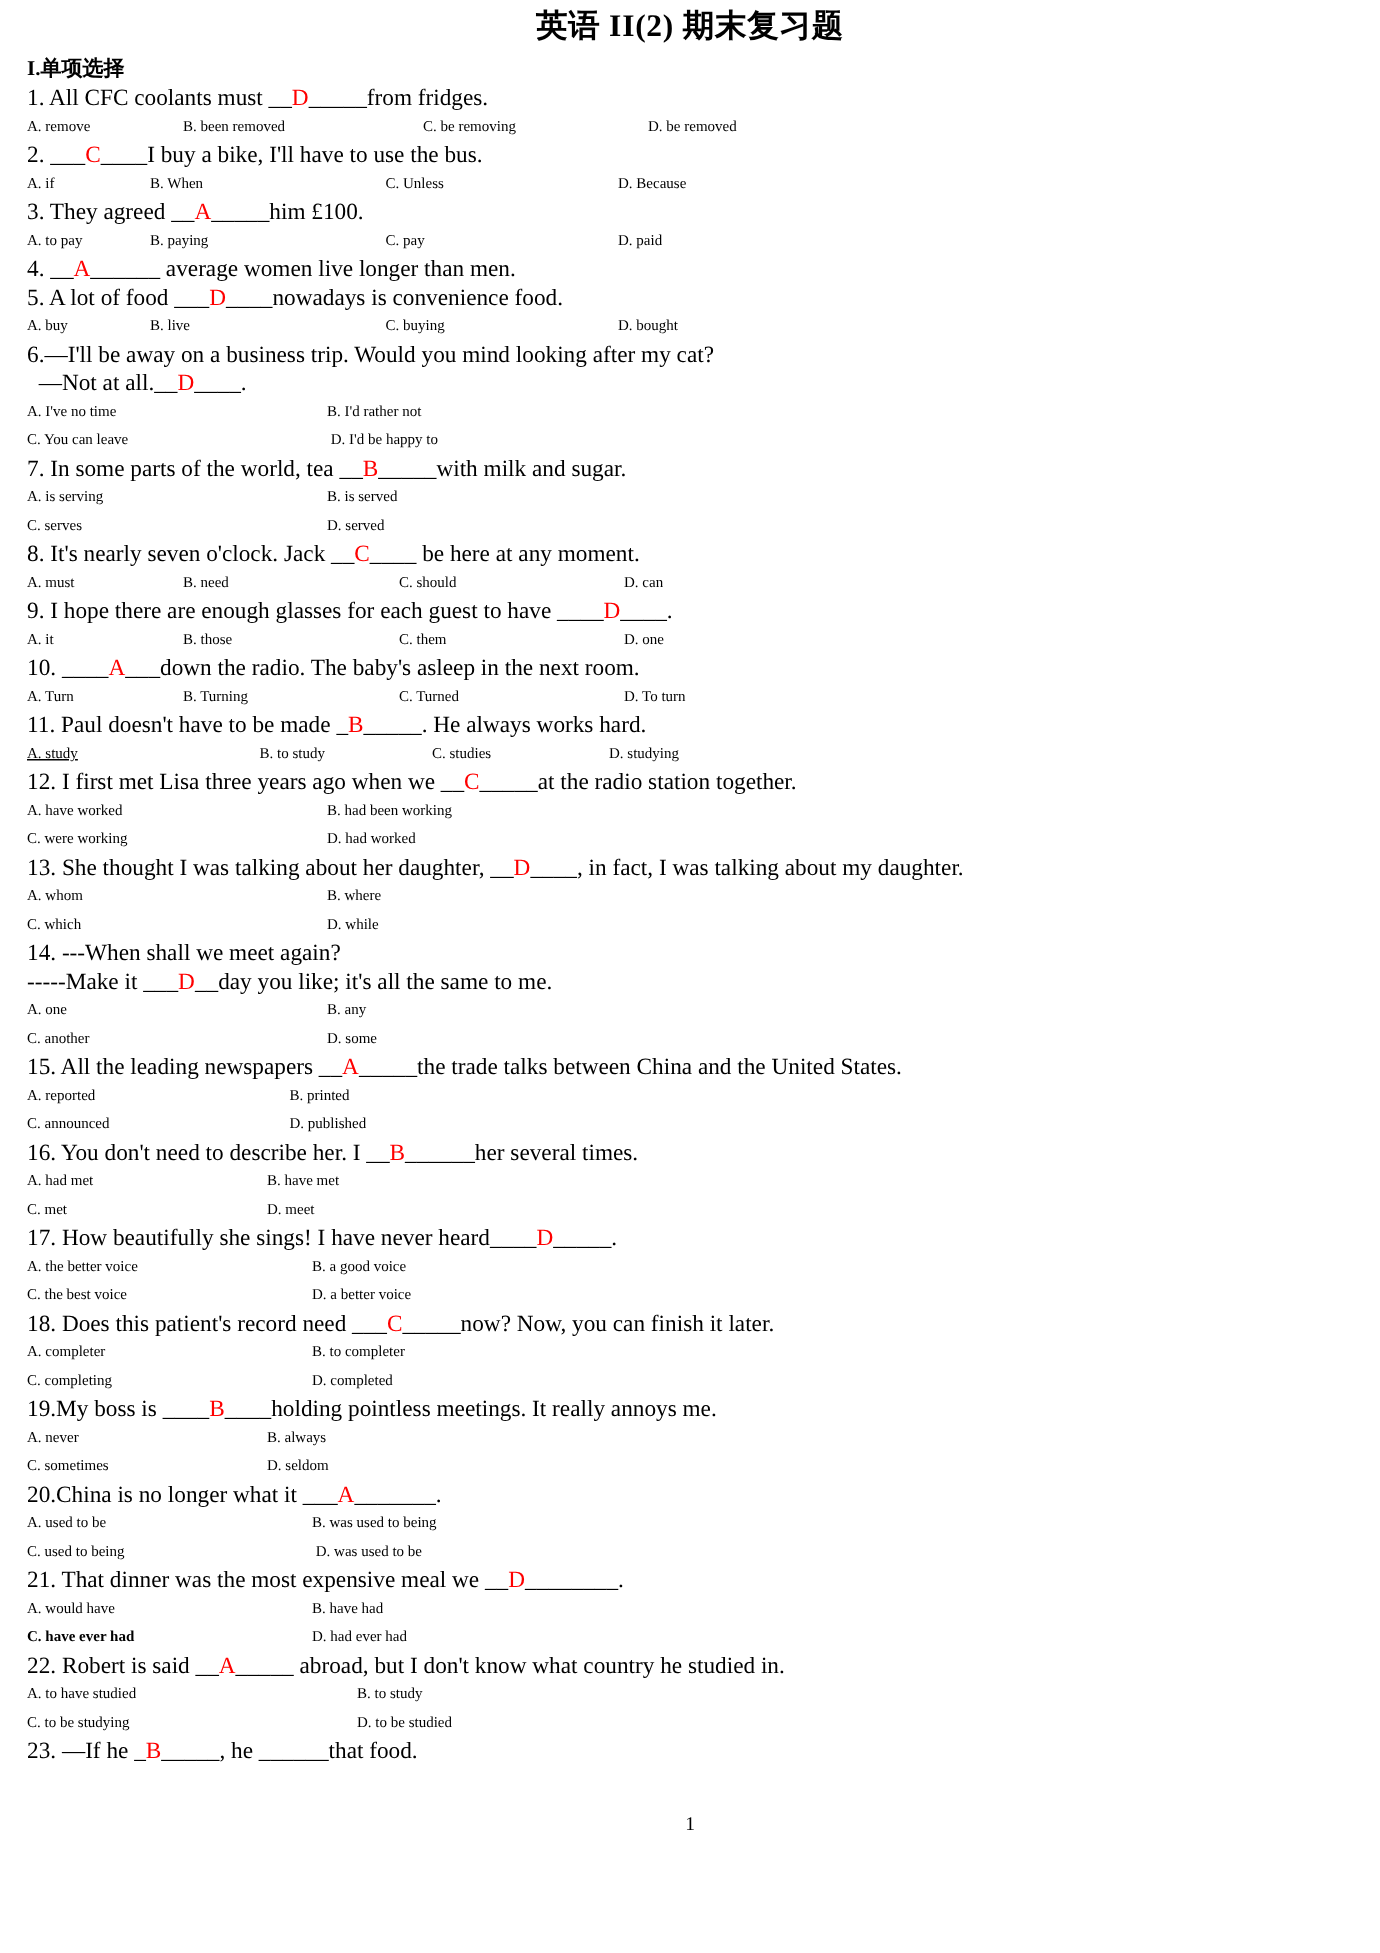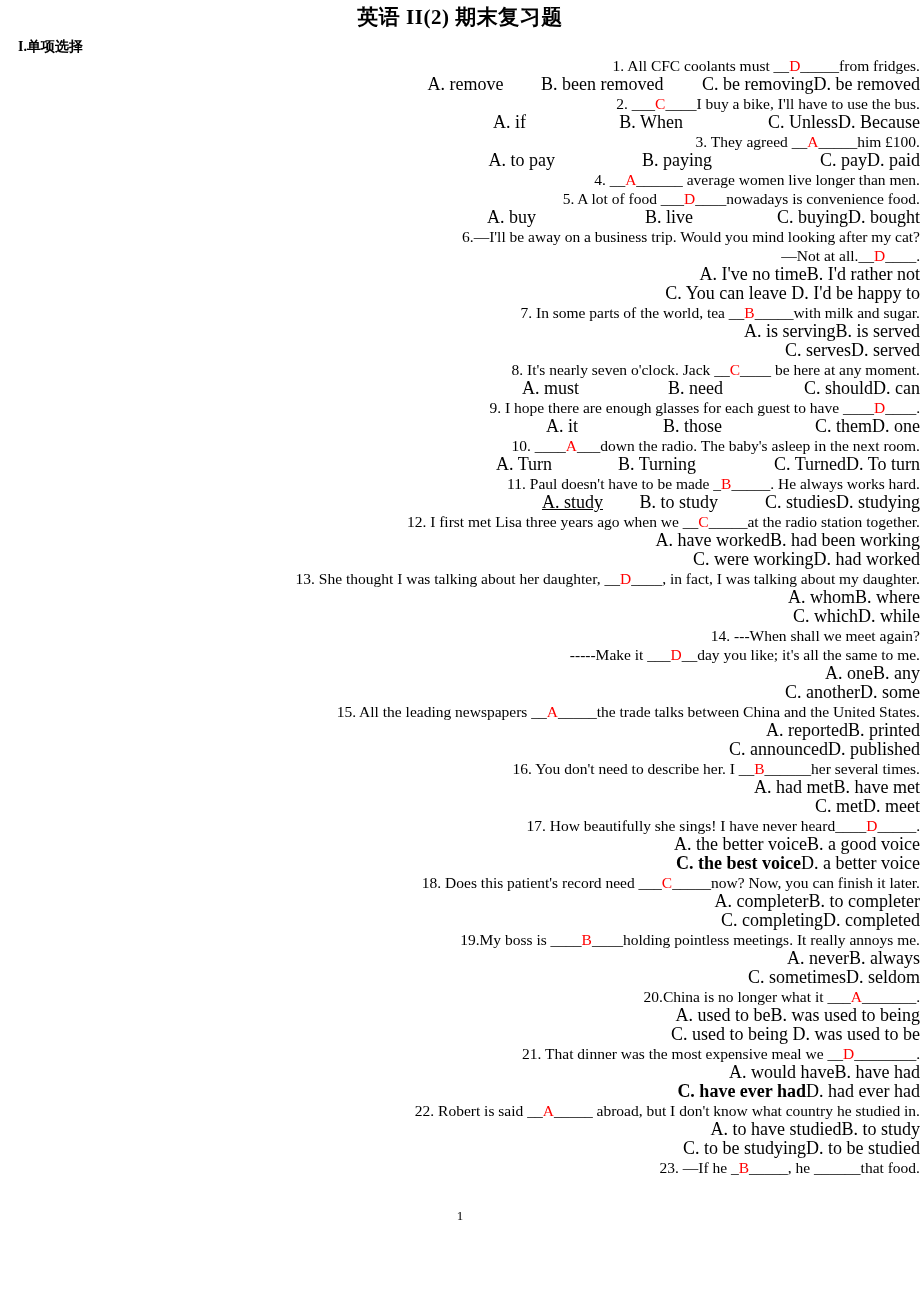--- a/index.html
+++ b/index.html
@@ -35,31 +35,30 @@
   .section-head {
     font-size: 14px;
     font-weight: bold;
     margin: 6px 0 0 18px;
     line-height: 19px;
   }
   .body-block {
     margin: 0 0 0 18px;
     font-size: 15.5px;
     line-height: 19px;
-    text-align: right;
   }
   .q-line {
     white-space: pre;
     line-height: 19px;
     font-size: 15.5px;
   }
   .opt-line {
     white-space: pre;
     line-height: 19px;
-    font-size: 18px;
+    font-size: 10px;
   }
   .ans {
     color: #ff0000;
   }
   .page-num {
     position: absolute;
     left: 0;
     right: 0;
     top: 1208px;
     text-align: center;
@@ -116,21 +115,21 @@
       <div class="opt-line"><span class="opt-cell" style="width: 200px;">A. one</span><span class="opt-cell">B. any</span></div>
       <div class="opt-line"><span class="opt-cell" style="width: 200px;">C. another</span><span class="opt-cell">D. some</span></div>
       <div class="q-line"><span>15. All the leading newspapers __</span><span class="ans">A</span><span>_____the trade talks between China and the United States.</span></div>
       <div class="opt-line"><span class="opt-cell" style="width: 175px;">A. reported</span><span class="opt-cell">B. printed</span></div>
       <div class="opt-line"><span class="opt-cell" style="width: 175px;">C. announced</span><span class="opt-cell">D. published</span></div>
       <div class="q-line"><span>16. You don't need to describe her. I __</span><span class="ans">B</span><span>______her several times.</span></div>
       <div class="opt-line"><span class="opt-cell" style="width: 160px;">A. had met</span><span class="opt-cell">B. have met</span></div>
       <div class="opt-line"><span class="opt-cell" style="width: 160px;">C. met</span><span class="opt-cell">D. meet</span></div>
       <div class="q-line"><span>17. How beautifully she sings! I have never heard____</span><span class="ans">D</span><span>_____.</span></div>
       <div class="opt-line"><span class="opt-cell" style="width: 190px;">A. the better voice</span><span class="opt-cell">B. a good voice</span></div>
-      <div class="opt-line"><span class="opt-cell" style="width: 190px; font-weight: bold;">C. the best voice</span><span class="opt-cell">D. a better voice</span></div>
+      <div class="opt-line"><span class="opt-cell" style="width: 190px;">C. the best voice</span><span class="opt-cell">D. a better voice</span></div>
       <div class="q-line"><span>18. Does this patient's record need ___</span><span class="ans">C</span><span>_____now? Now, you can finish it later.</span></div>
       <div class="opt-line"><span class="opt-cell" style="width: 190px;">A. completer</span><span class="opt-cell">B. to completer</span></div>
       <div class="opt-line"><span class="opt-cell" style="width: 190px;">C. completing</span><span class="opt-cell">D. completed</span></div>
       <div class="q-line"><span>19.My boss is ____</span><span class="ans">B</span><span>____holding pointless meetings. It really annoys me.</span></div>
       <div class="opt-line"><span class="opt-cell" style="width: 160px;">A. never</span><span class="opt-cell">B. always</span></div>
       <div class="opt-line"><span class="opt-cell" style="width: 160px;">C. sometimes</span><span class="opt-cell">D. seldom</span></div>
       <div class="q-line"><span>20.China is no longer what it ___</span><span class="ans">A</span><span>_______.</span></div>
       <div class="opt-line"><span class="opt-cell" style="width: 190px;">A. used to be</span><span class="opt-cell">B. was used to being</span></div>
       <div class="opt-line"><span class="opt-cell" style="width: 190px;">C. used to being</span><span class="opt-cell"> D. was used to be</span></div>
       <div class="q-line"><span>21. That dinner was the most expensive meal we __</span><span class="ans">D</span><span>________.</span></div>

